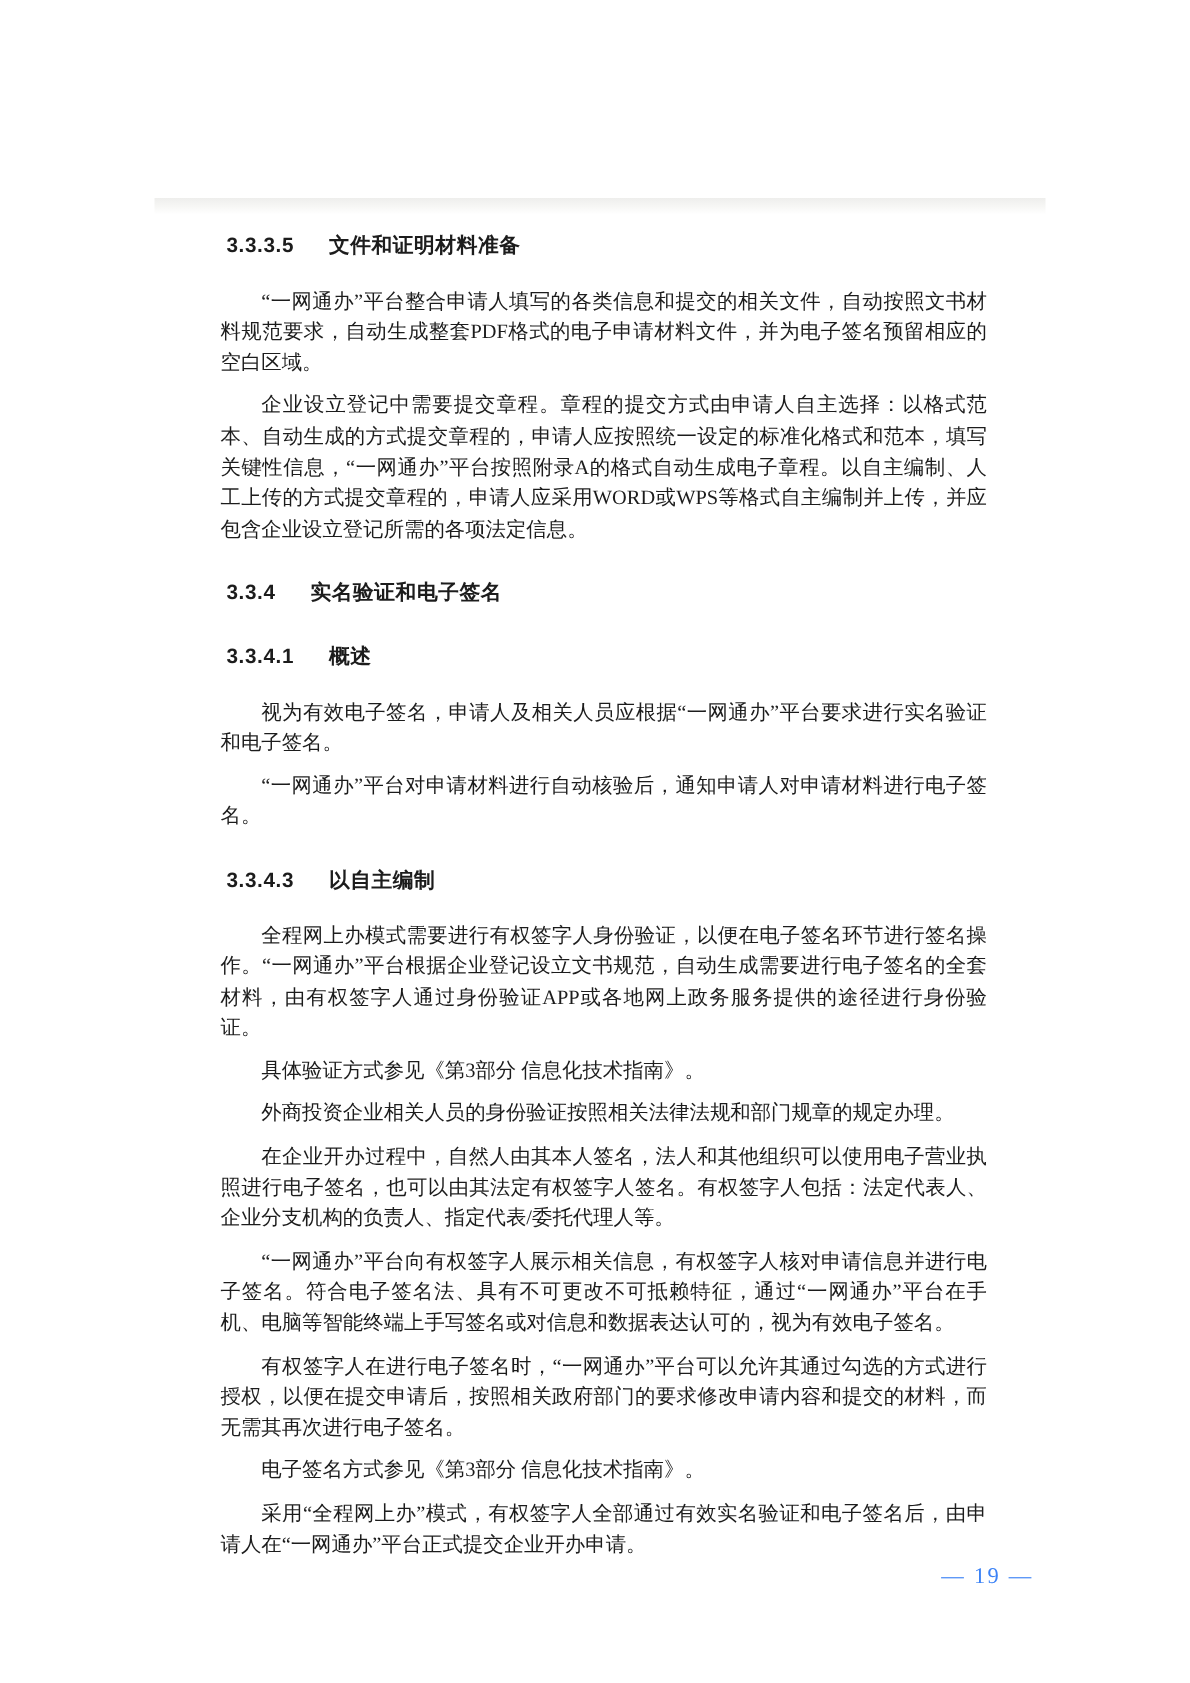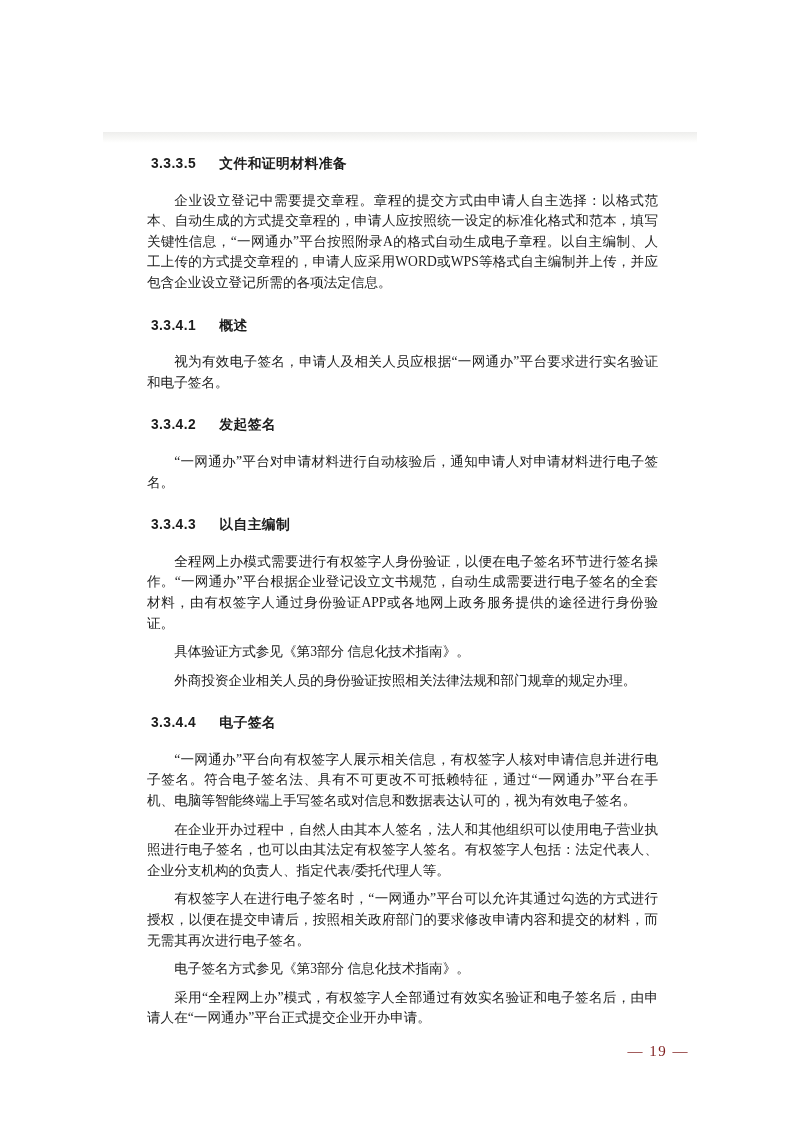--- a/index.html
+++ b/index.html
@@ -48,66 +48,63 @@
   .para {
     text-indent: 2em;
     margin: 0;
   }
   .pageno {
     position: absolute;
     right: 100px;
     bottom: 62px;
     font-size: 15px;
     letter-spacing: 1.5px;
-    color: #7f1d1d;
+    color: #3b82f6;
     font-family: "Liberation Serif", "DejaVu Serif", serif;
   }
 </style>
 </head>
 <body>
 
 <div class="page">
 
   <div class="scan-band"></div>
 
   <main class="content">
 
     <h4 class="sec">
       <span class="num">3.3.3.5</span>
       <span class="ttl">文件和证明材料准备</span>
     </h4>
+    <p class="para">“一网通办”平台整合申请人填写的各类信息和提交的相关文件，自动按照文书材料规范要求，自动生成整套PDF格式的电子申请材料文件，并为电子签名预留相应的空白区域。</p>
     <p class="para">企业设立登记中需要提交章程。章程的提交方式由申请人自主选择：以格式范本、自动生成的方式提交章程的，申请人应按照统一设定的标准化格式和范本，填写关键性信息，“一网通办”平台按照附录A的格式自动生成电子章程。以自主编制、人工上传的方式提交章程的，申请人应采用WORD或WPS等格式自主编制并上传，并应包含企业设立登记所需的各项法定信息。</p>
 
+    <h4 class="sec">
+      <span class="num">3.3.4</span>
+      <span class="ttl">实名验证和电子签名</span>
+    </h4>
 
     <h4 class="sec">
       <span class="num">3.3.4.1</span>
       <span class="ttl">概述</span>
     </h4>
     <p class="para">视为有效电子签名，申请人及相关人员应根据“一网通办”平台要求进行实名验证和电子签名。</p>
 
-    <h4 class="sec">
-      <span class="num">3.3.4.2</span>
-      <span class="ttl">发起签名</span>
-    </h4>
     <p class="para">“一网通办”平台对申请材料进行自动核验后，通知申请人对申请材料进行电子签名。</p>
 
     <h4 class="sec">
       <span class="num">3.3.4.3</span>
       <span class="ttl">以自主编制</span>
     </h4>
     <p class="para">全程网上办模式需要进行有权签字人身份验证，以便在电子签名环节进行签名操作。“一网通办”平台根据企业登记设立文书规范，自动生成需要进行电子签名的全套材料，由有权签字人通过身份验证APP或各地网上政务服务提供的途径进行身份验证。</p>
     <p class="para">具体验证方式参见《第3部分 信息化技术指南》。</p>
     <p class="para">外商投资企业相关人员的身份验证按照相关法律法规和部门规章的规定办理。</p>
 
-    <h4 class="sec">
-      <span class="num">3.3.4.4</span>
-      <span class="ttl">电子签名</span>
-    </h4>
+    <p class="para">在企业开办过程中，自然人由其本人签名，法人和其他组织可以使用电子营业执照进行电子签名，也可以由其法定有权签字人签名。有权签字人包括：法定代表人、企业分支机构的负责人、指定代表/委托代理人等。</p>
     <p class="para">“一网通办”平台向有权签字人展示相关信息，有权签字人核对申请信息并进行电子签名。符合电子签名法、具有不可更改不可抵赖特征，通过“一网通办”平台在手机、电脑等智能终端上手写签名或对信息和数据表达认可的，视为有效电子签名。</p>
-    <p class="para">在企业开办过程中，自然人由其本人签名，法人和其他组织可以使用电子营业执照进行电子签名，也可以由其法定有权签字人签名。有权签字人包括：法定代表人、企业分支机构的负责人、指定代表/委托代理人等。</p>
     <p class="para">有权签字人在进行电子签名时，“一网通办”平台可以允许其通过勾选的方式进行授权，以便在提交申请后，按照相关政府部门的要求修改申请内容和提交的材料，而无需其再次进行电子签名。</p>
     <p class="para">电子签名方式参见《第3部分 信息化技术指南》。</p>
 
     <p class="para">采用“全程网上办”模式，有权签字人全部通过有效实名验证和电子签名后，由申请人在“一网通办”平台正式提交企业开办申请。</p>
 
   </main>
 
   <footer class="pageno">
     <span>— 19 —</span>
   </footer>

